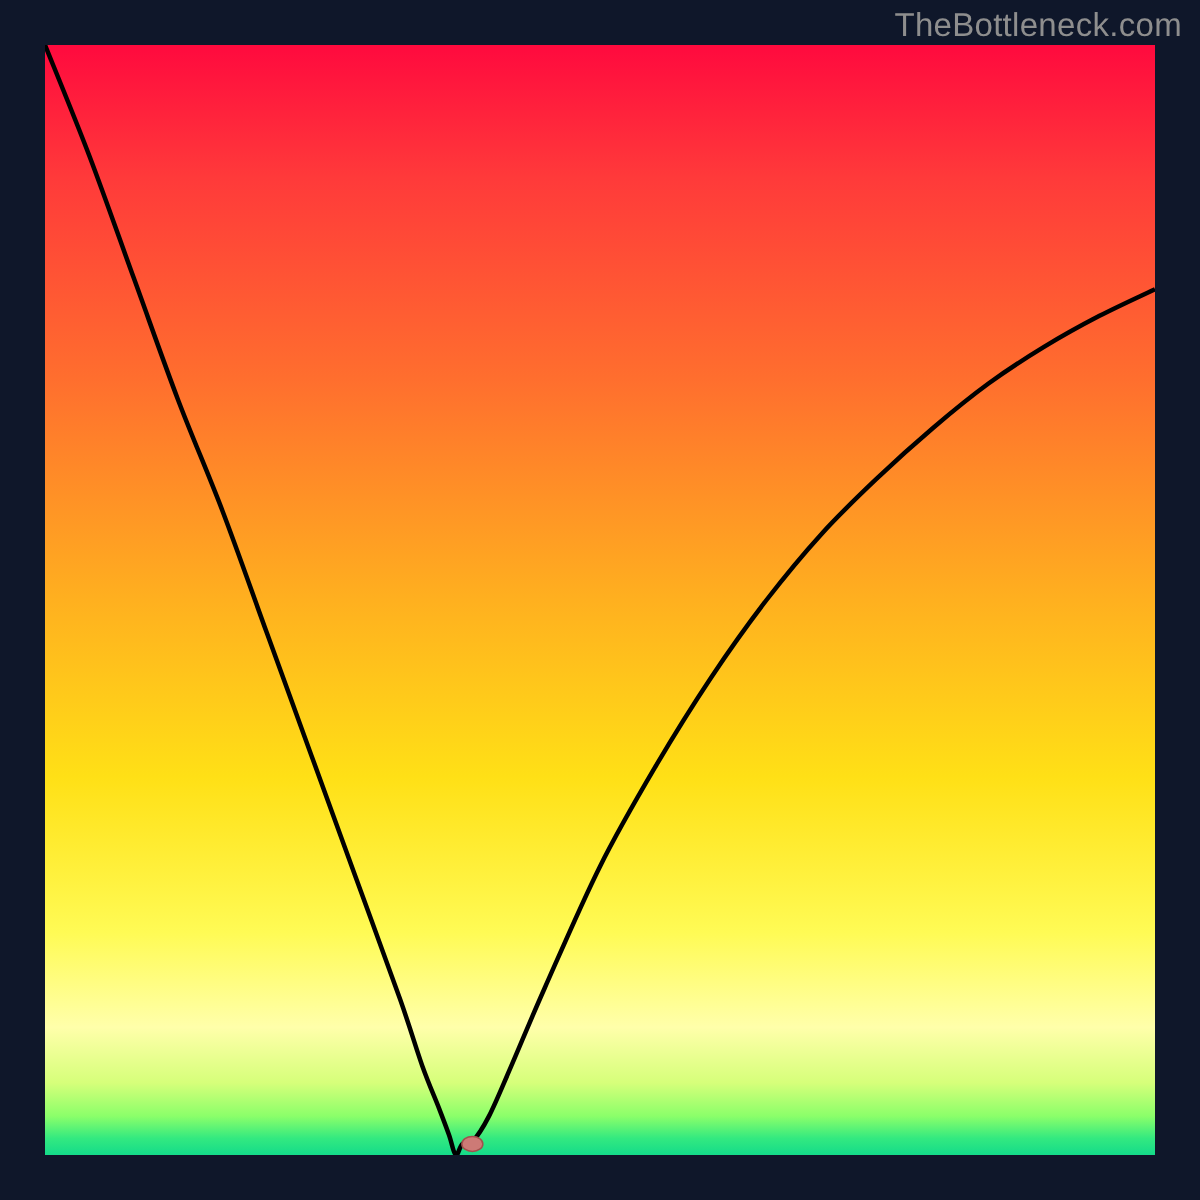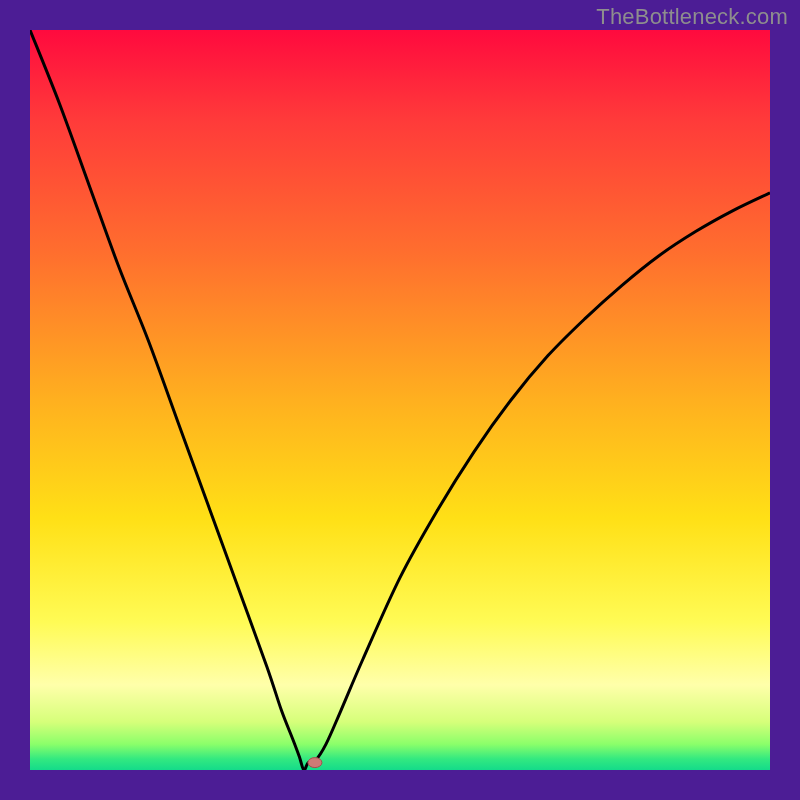--- a/index.html
+++ b/index.html
@@ -7,21 +7,21 @@
     padding: 0;
     width: 800px;
     height: 800px;
     background: #000;
     overflow: hidden;
   }
   .frame {
     position: absolute;
     left: 0; top: 0;
     width: 800px; height: 800px;
-    background: #4c1d95;
+    background: #0f172a;
   }
   .plot-area {
     position: absolute;
     left: 30px; top: 30px;
     width: 740px; height: 740px;
     overflow: hidden;
   }
   .attribution {
     position: absolute;
     top: 4px;

